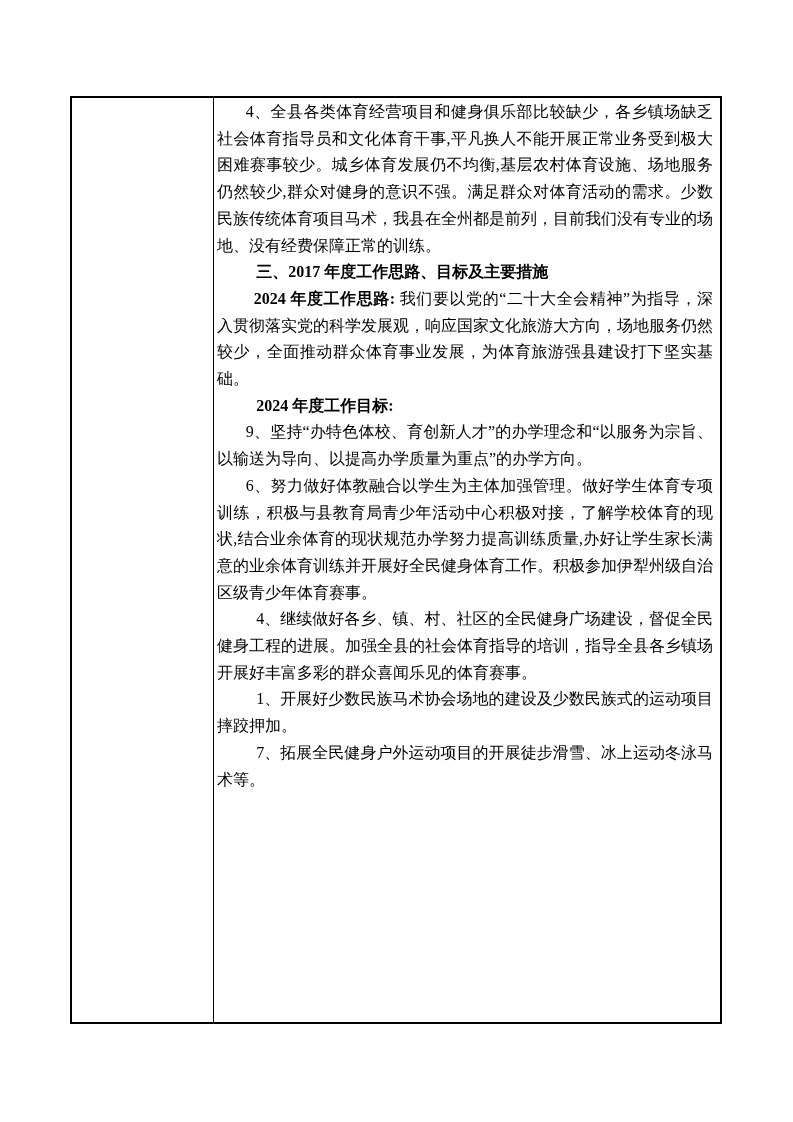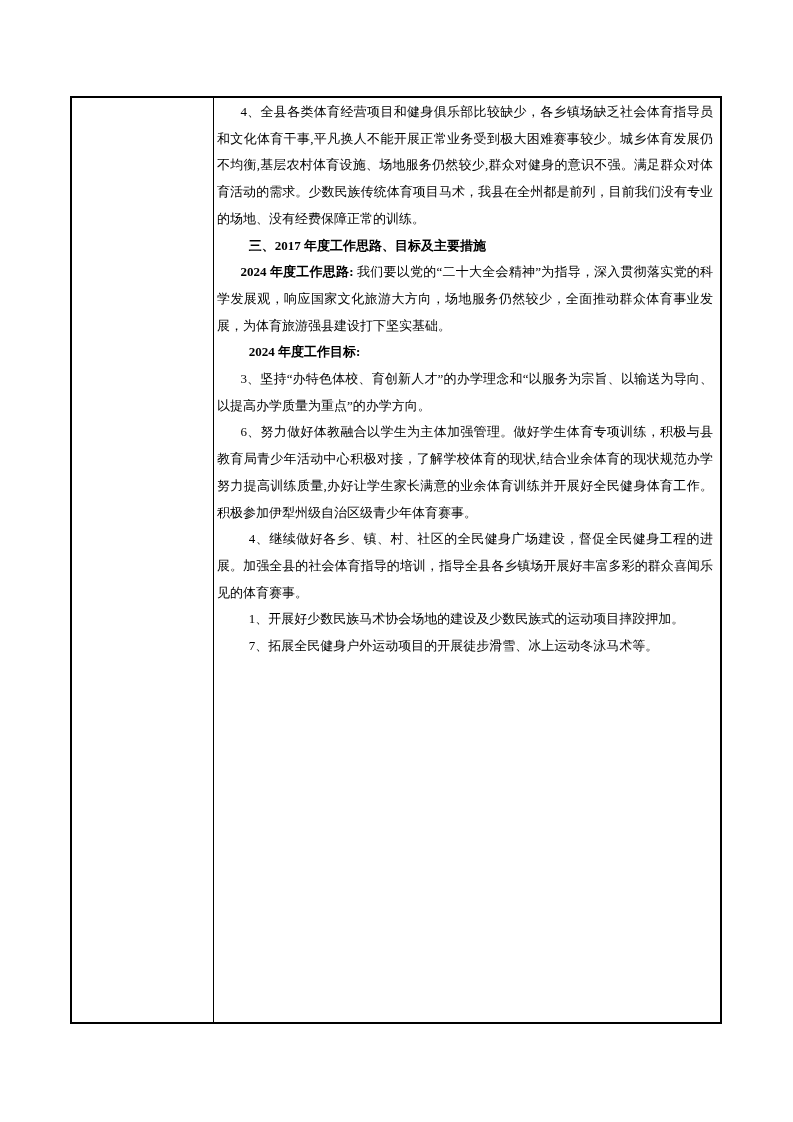--- a/index.html
+++ b/index.html
@@ -30,48 +30,48 @@
     flex: 0 0 auto;
   }
   .cell-right {
     flex: 1 1 auto;
     box-sizing: border-box;
     padding: 1px 7px 0 3px;
     overflow: hidden;
   }
   .para {
     margin: 0;
-    font-size: 13px;
+    font-size: 16px;
     line-height: 26.7px;
     text-align: justify;
     text-justify: inter-ideograph;
     word-break: break-all;
   }
   .ind-a { text-indent: 1.8em; }
   .ind-b { text-indent: 2.45em; }
   .bold { font-weight: bold; }
-  .para b { font-weight: bold; }
+  .para b { font-weight: bold; margin-left: 8px; }
 </style>
 </head>
 <body>
 
 <div class="page">
   <div class="doc-table">
     <div class="cell-left"></div>
     <div class="cell-right">
 
       <p class="para ind-a">4、全县各类体育经营项目和健身俱乐部比较缺少，各乡镇场缺乏社会体育指导员和文化体育干事,平凡换人不能开展正常业务受到极大困难赛事较少。城乡体育发展仍不均衡,基层农村体育设施、场地服务仍然较少,群众对健身的意识不强。满足群众对体育活动的需求。少数民族传统体育项目马术，我县在全州都是前列，目前我们没有专业的场地、没有经费保障正常的训练。</p>
 
       <p class="para ind-b bold">三、2017 年度工作思路、目标及主要措施</p>
 
       <p class="para ind-a"><b>2024 年度工作思路: </b><span>我们要以党的“二十大全会精神”为指导，深入贯彻落实党的科学发展观，响应国家文化旅游大方向，场地服务仍然较少，全面推动群众体育事业发展，为体育旅游强县建设打下坚实基础。</span></p>
 
       <p class="para ind-b bold">2024 年度工作目标:</p>
 
-      <p class="para ind-a">3、坚持“办特色体校、育创新人才”的办学理念和“以服务为宗旨、以输送为导向、以提高办学质量为重点”的办学方向。</p>
+      <p class="para ind-a">9、坚持“办特色体校、育创新人才”的办学理念和“以服务为宗旨、以输送为导向、以提高办学质量为重点”的办学方向。</p>
 
       <p class="para ind-a">6、努力做好体教融合以学生为主体加强管理。做好学生体育专项训练，积极与县教育局青少年活动中心积极对接，了解学校体育的现状,结合业余体育的现状规范办学努力提高训练质量,办好让学生家长满意的业余体育训练并开展好全民健身体育工作。积极参加伊犁州级自治区级青少年体育赛事。</p>
 
 
       <p class="para ind-b">4、继续做好各乡、镇、村、社区的全民健身广场建设，督促全民健身工程的进展。加强全县的社会体育指导的培训，指导全县各乡镇场开展好丰富多彩的群众喜闻乐见的体育赛事。</p>
 
 
       <p class="para ind-b">1、开展好少数民族马术协会场地的建设及少数民族式的运动项目摔跤押加。</p>
 
       <p class="para ind-b">7、拓展全民健身户外运动项目的开展徒步滑雪、冰上运动冬泳马术等。</p>

